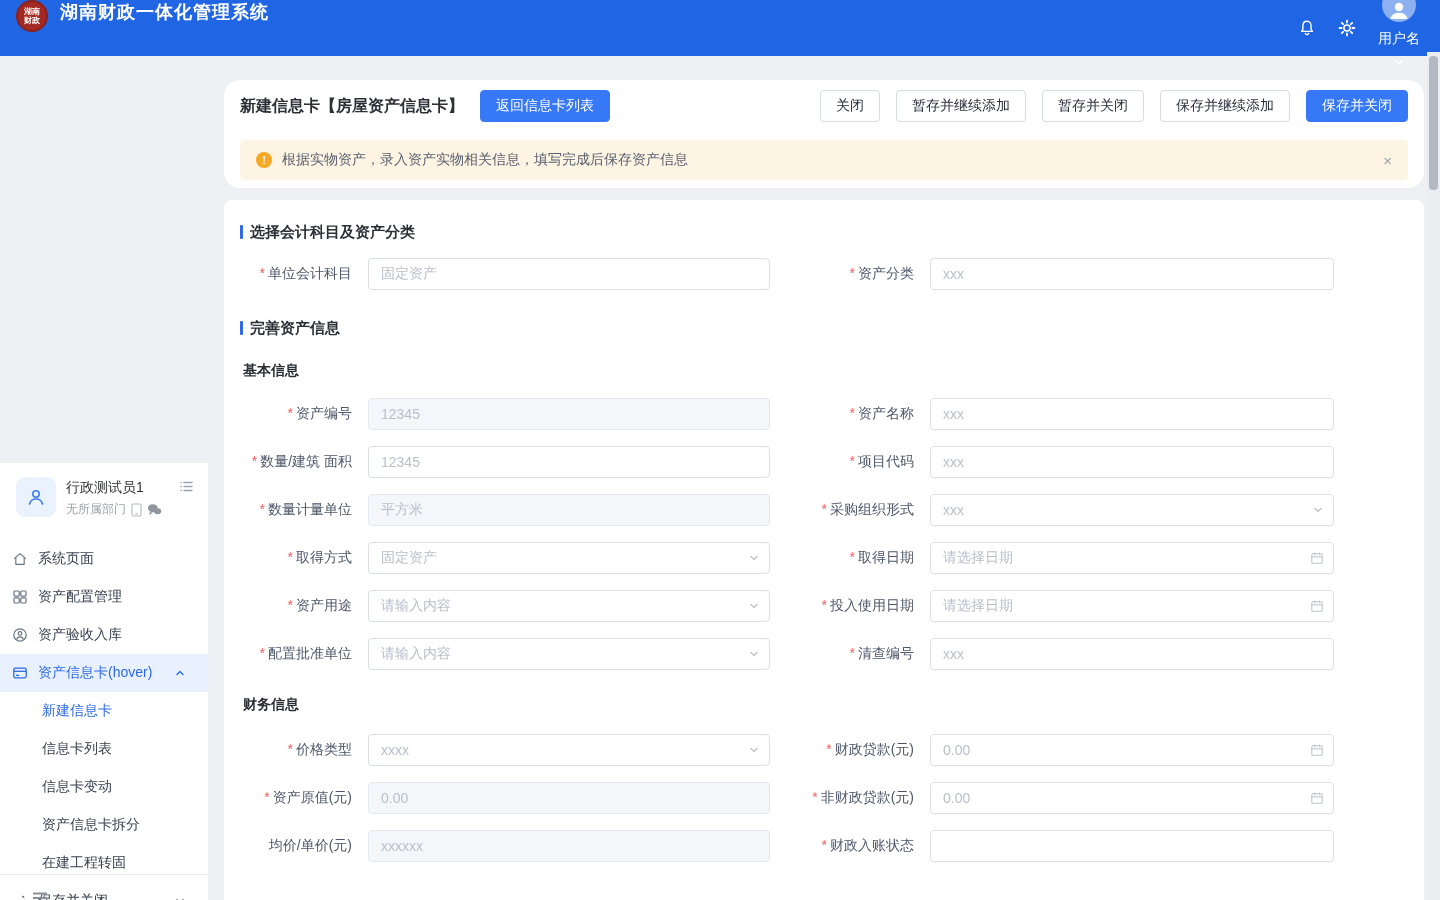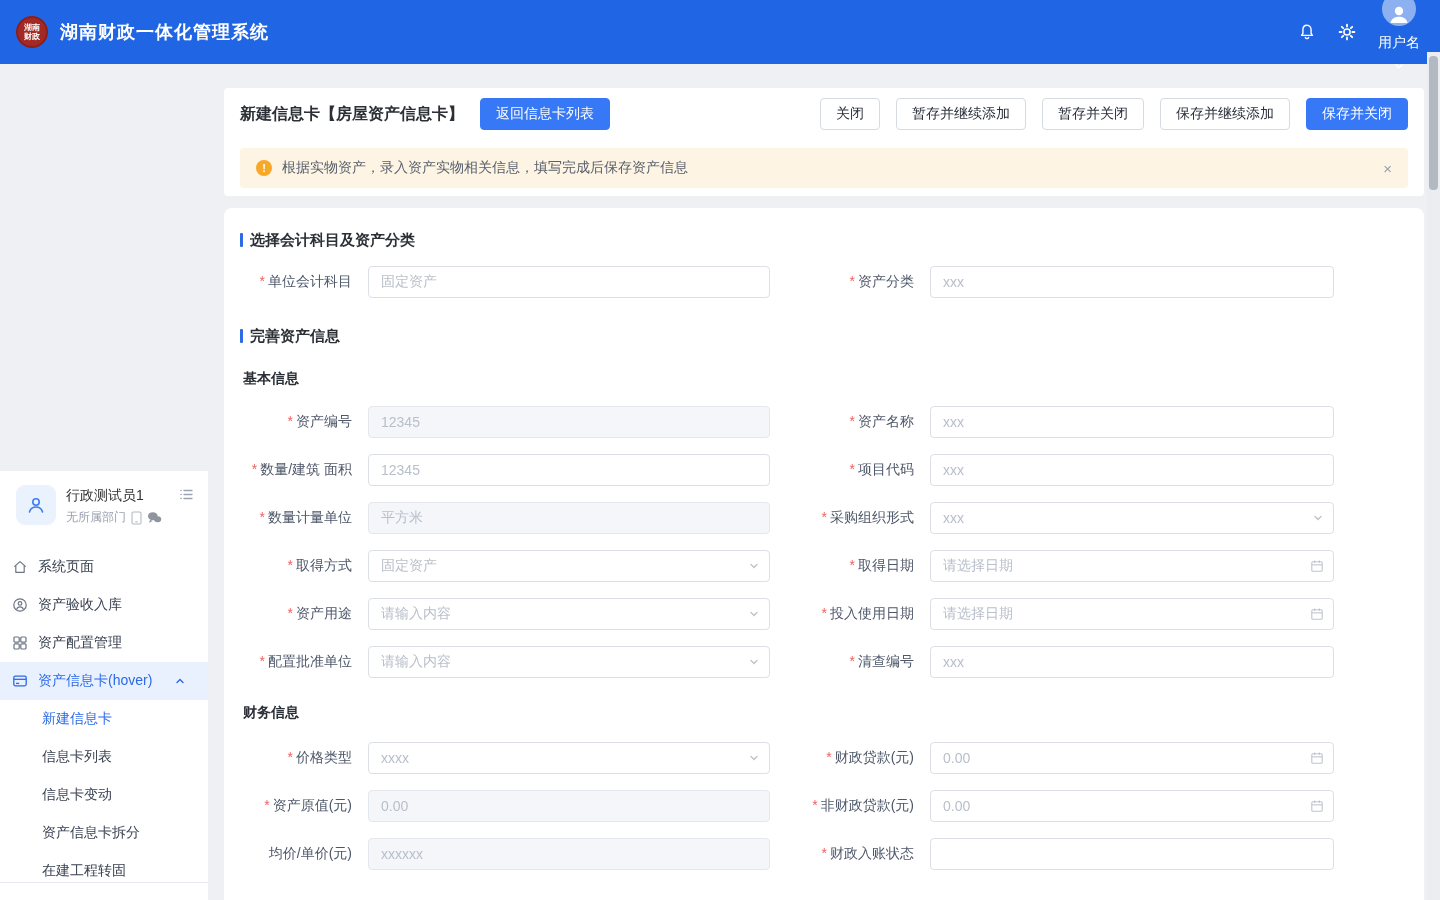--- a/index.html
+++ b/index.html
@@ -1,20 +1,20 @@
 <!DOCTYPE html>
 <html><head>
 <meta charset="utf-8">
 <style>
   * { margin:0; padding:0; box-sizing:border-box; }
   html,body { width:1440px; height:900px; overflow:hidden; }
   body { font-family:"Liberation Sans","DejaVu Sans",sans-serif; background:#eef0f4; color:#303133; font-size:14px; }
 
   
-  .topbar { height:64px; background:#2066e4; display:flex; align-items:center; padding:0 20px 0 16px; color:#fff; }
+  .topbar { height:56px; background:#2066e4; display:flex; padding:0 20px 0 16px; color:#fff; }
   .logo { width:32px; height:32px; border-radius:50%; background:#a32a24; border:2px solid #8c1f1c; color:#fff;
           display:flex; flex-direction:column; align-items:center; justify-content:center; font-size:8px; line-height:9px; font-weight:bold; }
   .topbar-title { font-size:18px; font-weight:bold; margin-left:12px; letter-spacing:1px; }
   .topbar-right { margin-left:auto; display:flex; align-items:center; gap:22px; }
   .tb-icon { display:flex; align-items:center; cursor:pointer; }
   .avatar-wrap { display:flex; align-items:center; gap:8px; cursor:pointer;flex-direction:column; }
   .avatar { width:34px; height:34px; border-radius:50%; background:#8db1f0; display:flex; align-items:flex-end; justify-content:center; overflow:hidden; }
   .uname { font-size:14px; }
 
   
@@ -33,21 +33,21 @@
   .menu-item { height:38px; display:flex; align-items:center; padding:0 12px; font-size:14px; color:#394150; cursor:pointer; }
   .menu-item .icn { color:#6b7585; display:flex; margin-right:10px; }
   .menu-item .chev { margin-left:auto; color:#8a93a3; display:flex; }
   .menu-item.active { background:#e9f1fe; color:#2c6ae6; }
   .menu-item.active .icn, .menu-item.active .chev { color:#2c6ae6; }
   .submenu-item { height:38px; display:flex; align-items:center; padding-left:42px; font-size:14px; color:#394150; cursor:pointer; }
   .submenu-item.active { color:#2c6ae6; }
   .sidebar-footer { position:absolute; left:0; right:0; bottom:0; height:46px; border-top:1px solid #e8eaef; display:flex; align-items:center; padding-left:32px; }
 
   
-  .card1 { background:#fff; border-radius:4px; padding:10px 16px 8px 16px;margin-top:7px; }
+  .card1 { background:#fff; border-radius:16px; padding:10px 16px 8px 16px;margin-top:7px; }
   .header-row { display:flex; align-items:center; height:32px; }
   .page-title { font-size:16px; font-weight:bold; color:#2b2f36; }
   .btn { height:32px; padding:0 15px; border:1px solid #d6dae1; border-radius:4px; background:#fff; color:#2b303b;
          font-size:14px; font-family:inherit; cursor:pointer; white-space:nowrap; }
   .btn.primary { background:#3678f6; border-color:#3678f6; color:#fff; }
   .back-btn { margin-left:16px; }
   .actions { margin-left:auto; display:flex; }
   .actions .btn { margin-left:16px; }
   .alert { margin-top:18px; height:40px; background:#fdf4e3; border-radius:4px; display:flex; align-items:center; padding:0 16px; }
   .alert-ico { width:16px; height:16px; border-radius:50%; background:#f7a827; color:#fff; font-size:11px; font-weight:bold;
@@ -176,37 +176,37 @@
             <svg width="16" height="16" viewBox="0 0 16 16" fill="none" stroke="currentColor" stroke-width="1.2" stroke-linejoin="round">
               <path d="M2.3 7.6 L8 2.6 L13.7 7.6"></path>
               <path d="M3.8 6.6 V13.3 H12.2 V6.6"></path>
             </svg>
           </span>
           <span>系统页面</span>
         </div>
         <div class="menu-item">
           <span class="icn ">
             <svg width="16" height="16" viewBox="0 0 16 16" fill="none" stroke="currentColor" stroke-width="1.2">
-              <circle cx="8" cy="8" r="6.2"></circle>
-              <circle cx="8" cy="6.4" r="1.8"></circle>
-              <path d="M4.6 12.6 C5.2 10.4 7 9.9 8 9.9 C9 9.9 10.8 10.4 11.4 12.6"></path>
-            </svg>
-          </span>
-          <span>资产验收入库</span>
-        </div>
-        <div class="menu-item">
-          <span class="icn ">
-            <svg width="16" height="16" viewBox="0 0 16 16" fill="none" stroke="currentColor" stroke-width="1.2">
               <rect x="2" y="2" width="5.2" height="5.2" rx="1"></rect>
               <rect x="8.8" y="2" width="5.2" height="5.2" rx="1"></rect>
               <rect x="2" y="8.8" width="5.2" height="5.2" rx="1"></rect>
               <rect x="8.8" y="8.8" width="5.2" height="5.2" rx="1"></rect>
             </svg>
           </span>
           <span>资产配置管理</span>
+        </div>
+        <div class="menu-item">
+          <span class="icn ">
+            <svg width="16" height="16" viewBox="0 0 16 16" fill="none" stroke="currentColor" stroke-width="1.2">
+              <circle cx="8" cy="8" r="6.2"></circle>
+              <circle cx="8" cy="6.4" r="1.8"></circle>
+              <path d="M4.6 12.6 C5.2 10.4 7 9.9 8 9.9 C9 9.9 10.8 10.4 11.4 12.6"></path>
+            </svg>
+          </span>
+          <span>资产验收入库</span>
         </div>
         <div class="menu-item active">
           <span class="icn ">
             <svg width="16" height="16" viewBox="0 0 16 16" fill="none" stroke="currentColor" stroke-width="1.3">
               <rect x="1.8" y="3.2" width="12.4" height="9.6" rx="1.5"></rect>
               <path d="M1.8 6.3 H14.2"></path>
               <path d="M4 10.4 H7.2"></path>
             </svg>
           </span>
           <span>资产信息卡(hover)</span>

